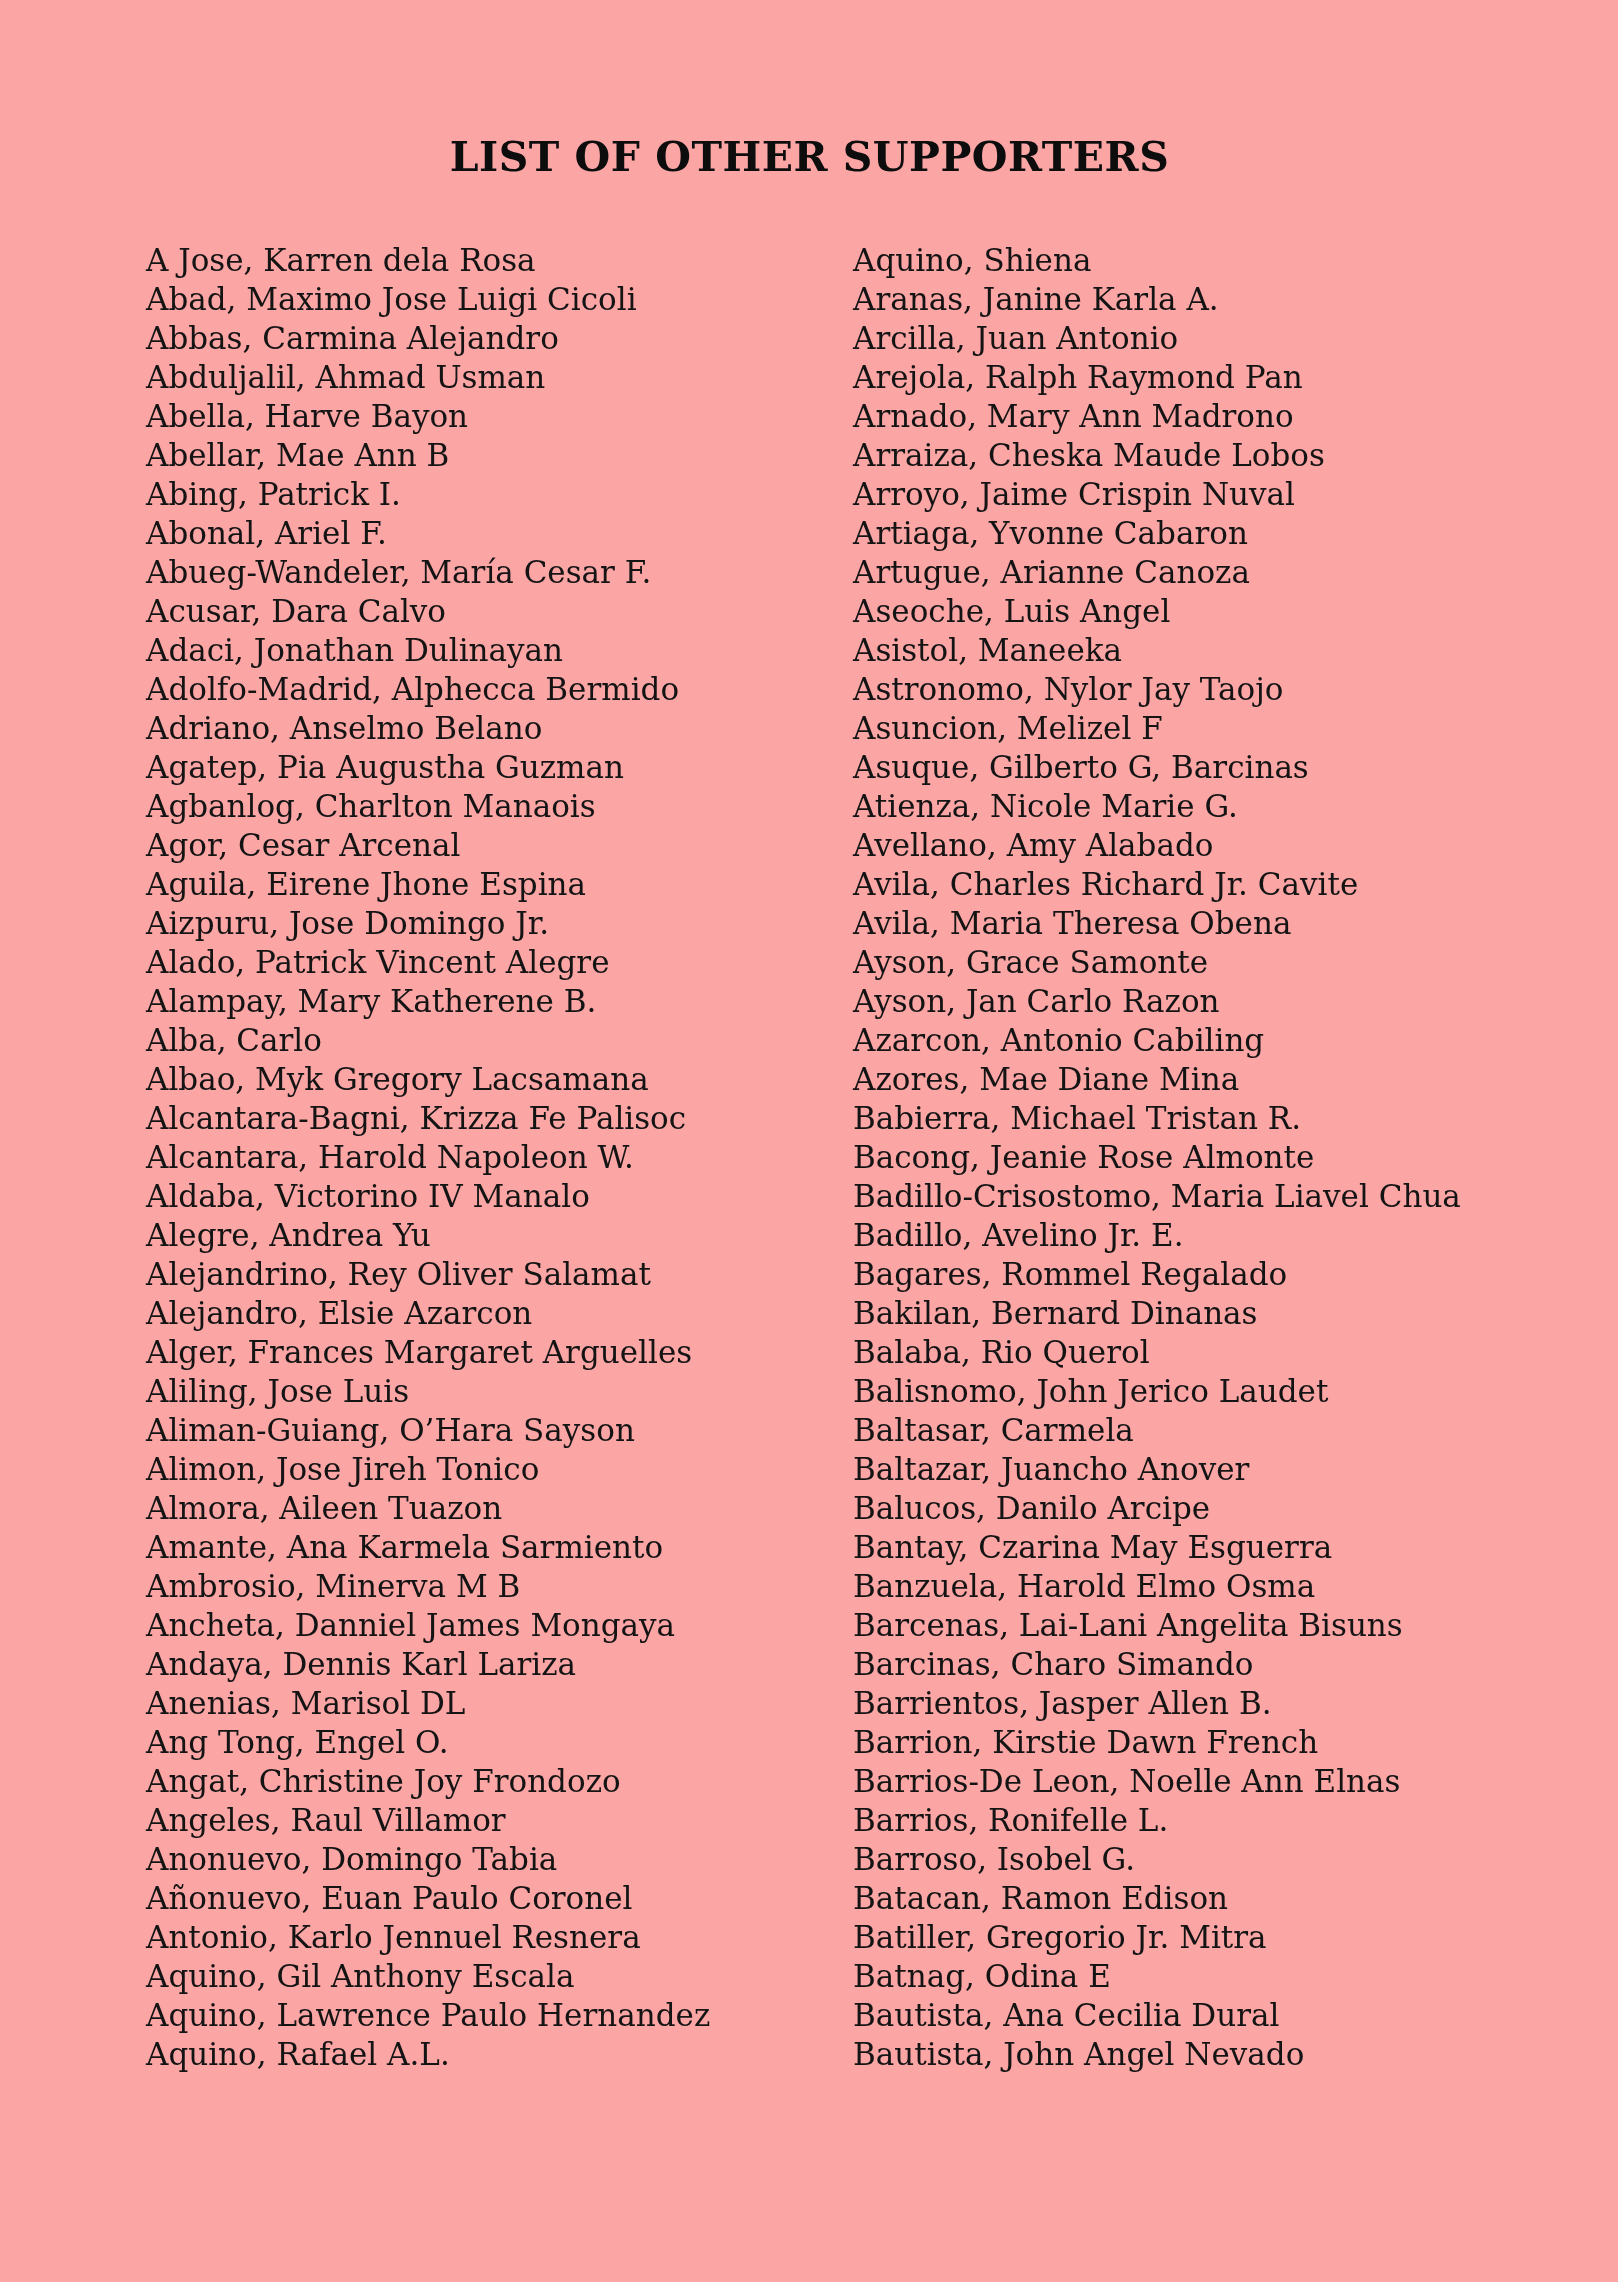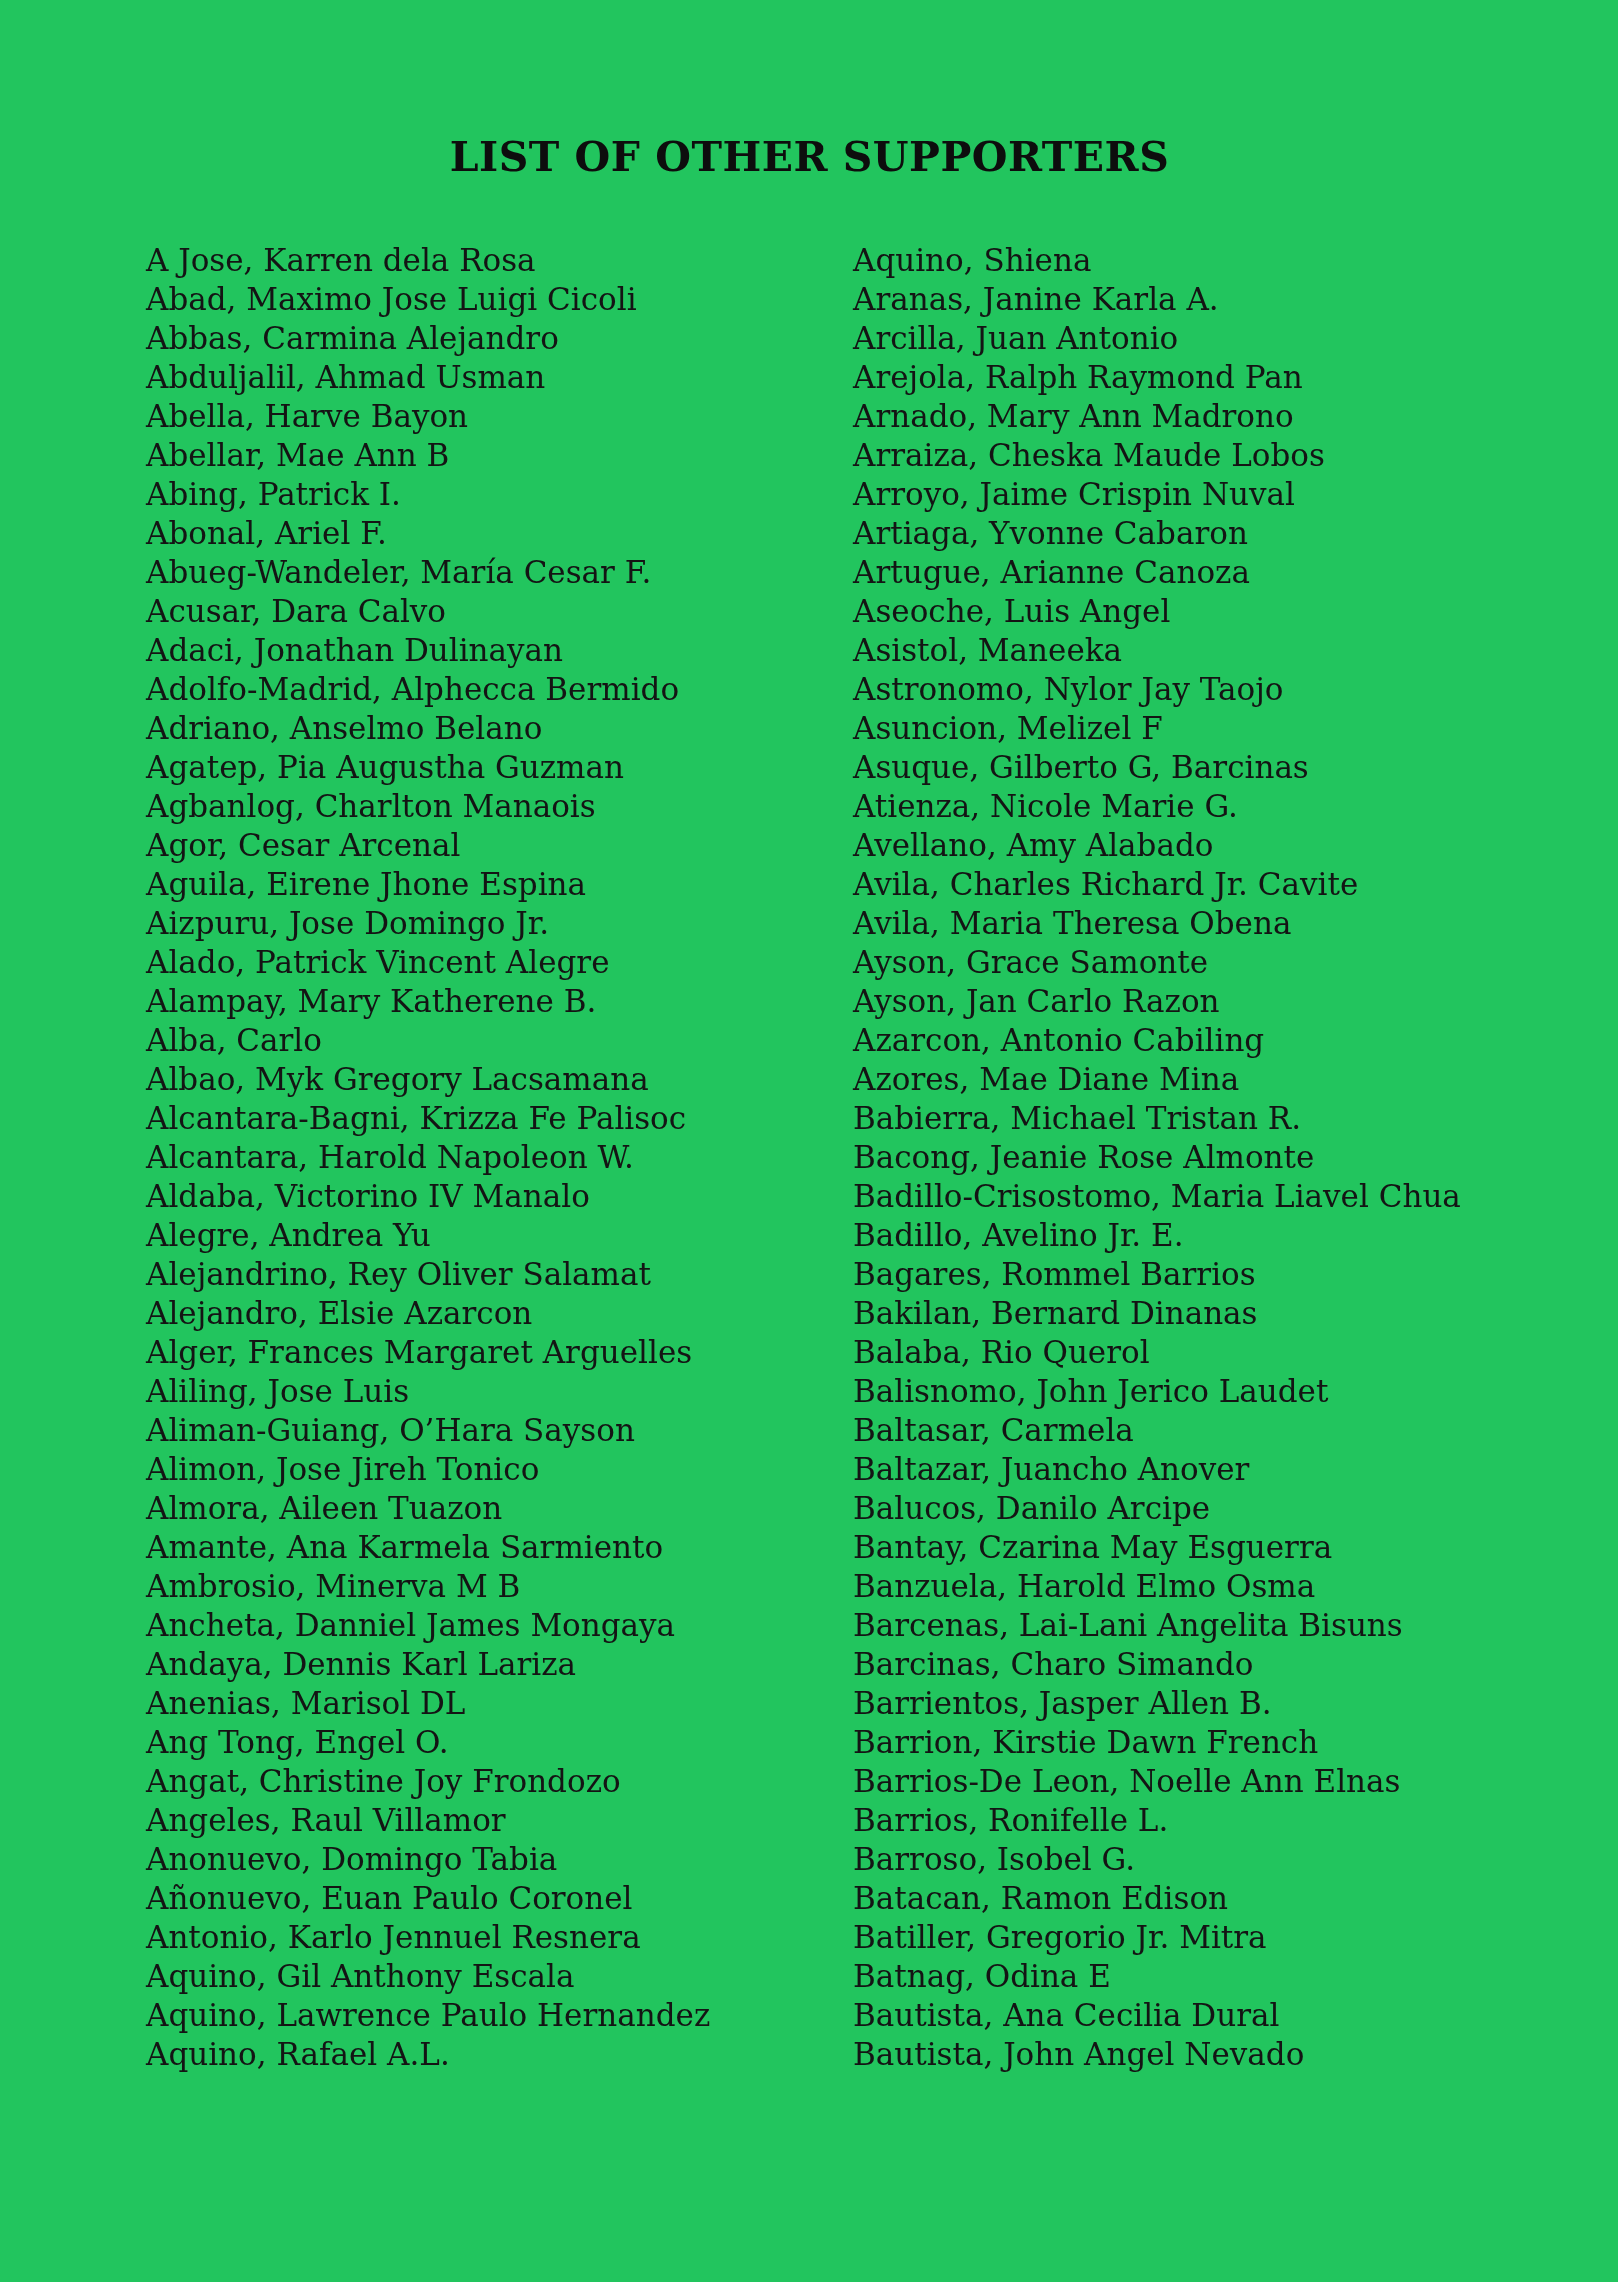--- a/index.html
+++ b/index.html
@@ -4,21 +4,21 @@
 <style>
   html, body {
     margin: 0;
     padding: 0;
     background: #ffffff;
   }
   .page {
     position: relative;
     width: 1619px;
     height: 2282px;
-    background: #22c55e;
+    background: #fca5a5;
     color: #111111;
     font-family: "DejaVu Serif", "Liberation Serif", serif;
     overflow: hidden;
   }
   .title {
     padding-top: 133px;
     text-align: center;
     font-size: 41px;
     font-weight: bold;
     letter-spacing: 0.5px;
@@ -122,21 +122,21 @@
         <div class="name-line">Avila, Charles Richard Jr. Cavite</div>
         <div class="name-line">Avila, Maria Theresa Obena</div>
         <div class="name-line">Ayson, Grace Samonte</div>
         <div class="name-line">Ayson, Jan Carlo Razon</div>
         <div class="name-line">Azarcon, Antonio Cabiling</div>
         <div class="name-line">Azores, Mae Diane Mina</div>
         <div class="name-line">Babierra, Michael Tristan R.</div>
         <div class="name-line">Bacong, Jeanie Rose Almonte</div>
         <div class="name-line">Badillo-Crisostomo, Maria Liavel Chua</div>
         <div class="name-line">Badillo, Avelino Jr. E.</div>
-        <div class="name-line">Bagares, Rommel Barrios</div>
+        <div class="name-line">Bagares, Rommel Regalado</div>
         <div class="name-line">Bakilan, Bernard Dinanas</div>
         <div class="name-line">Balaba, Rio Querol</div>
         <div class="name-line">Balisnomo, John Jerico Laudet</div>
         <div class="name-line">Baltasar, Carmela</div>
         <div class="name-line">Baltazar, Juancho Anover</div>
         <div class="name-line">Balucos, Danilo Arcipe</div>
         <div class="name-line">Bantay, Czarina May Esguerra</div>
         <div class="name-line">Banzuela, Harold Elmo Osma</div>
         <div class="name-line">Barcenas, Lai-Lani Angelita Bisuns</div>
         <div class="name-line">Barcinas, Charo Simando</div>

